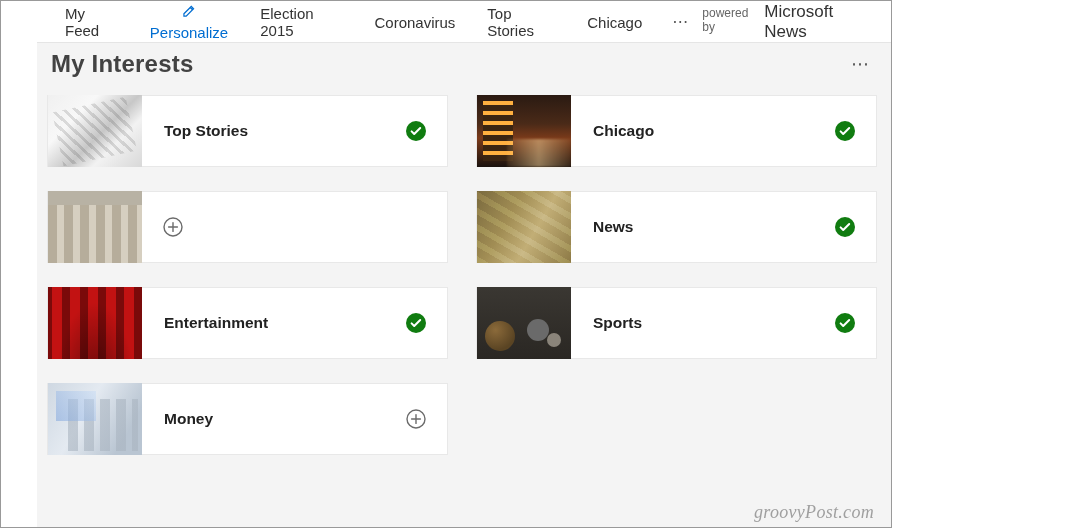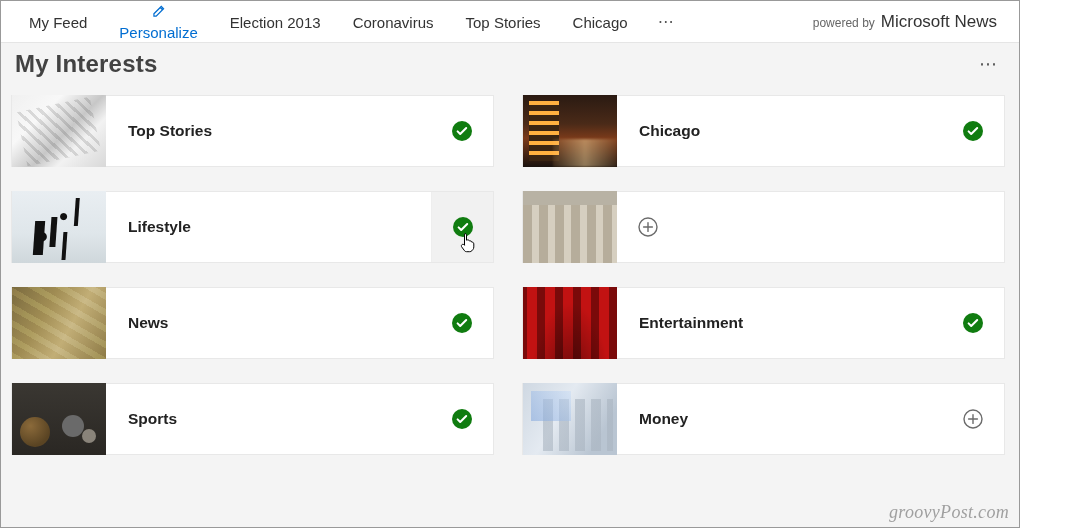--- a/index.html
+++ b/index.html
@@ -1,17 +1,17 @@
 <!DOCTYPE html>
 <html><head>
 <meta charset="utf-8">
 <style>
   * { box-sizing: border-box; margin: 0; padding: 0; }
   html, body { width: 1080px; height: 528px; font-family: "Segoe UI", Arial, sans-serif; background: #fff; color: #222; }
-  .frame { width: 1020px; height: 528px; border: 1px solid #999; position: relative; overflow: hidden; background: #fff; }
+  .frame { width: 892px; height: 528px; border: 1px solid #999; position: relative; overflow: hidden; background: #fff; padding-left: 36px; }
 
   
   .topnav { display: flex; align-items: center; height: 42px; border-bottom: 1px solid #e5e5e5; padding: 0 12px; font-size: 15px; }
   .tab { padding: 10px 16px 9px; color: #333; cursor: pointer; display: flex; align-items: center; gap: 6px; }
   .tab.active { color: #006dd1; border-bottom: 2px solid #1b95ff; padding-bottom: 7px; flex-direction: column; }
   .tab .pencil { width: 14px; height: 14px; }
   .more-dots { padding: 10px 14px; color: #555; cursor: pointer; font-size: 16px; }
   .spacer { flex: 1; }
   .powered { font-size: 12px; color: #666; display: flex; align-items: baseline; gap: 6px; padding-right: 10px; }
   .powered .brand { font-size: 17px; color: #333; font-weight: 400; }
@@ -55,39 +55,39 @@
   .thumb.entertainment { background: linear-gradient(#3a0606,#5a0808); position: relative; overflow hidden; }
   .thumb.entertainment::before { content:""; position:absolute; inset:0; background: repeating-linear-gradient(90deg, #7a0a0a 0 4px, #c21212 4px 14px, #7a0a0a 14px 18px); }
   .thumb.entertainment::after { content:""; position:absolute; inset:0; background: radial-gradient(ellipse at 50% 140%, rgba(0,0,0,0.5), transparent 60%); }
   .thumb.money { background: linear-gradient(120deg,#cfd8e2 0%, #e4eaf1 40%, #b9c5d2 80%); position: relative; }
   .thumb.money::before { content:""; position:absolute; right:4px; bottom:4px; width:70px; height:52px; background:
       repeating-linear-gradient(90deg, #a9b4c0 0 10px, transparent 10px 16px); opacity:0.6; }
   .thumb.money::after { content:""; position:absolute; left:8px; top:8px; width:40px; height:30px; background: linear-gradient(45deg, rgba(120,160,220,0.5), rgba(200,220,245,0.5)); }
 
   .cursor-hand { position:absolute; width:18px; height:22px; pointer-events:none; }
 
-  .watermark { position:absolute; right:10px; bottom:4px; font-family: Georgia, 'Times New Roman', serif; font-style: italic; font-size: 18px; color: rgba(90,90,90,0.55); letter-spacing: 0.3px; }
+  .watermark { position:absolute; right:17px; bottom:4px; font-family: Georgia, 'Times New Roman', serif; font-style: italic; font-size: 18px; color: rgba(90,90,90,0.55); letter-spacing: 0.3px; }
 </style>
 </head>
 <body>
 
 <div class="frame">
 
   <div class="topnav">
     <div class="tab">
         <span>My Feed</span>
       </div>
     <div class="tab active">
       <svg class="pencil" viewBox="0 0 16 16">
           <path fill="none" stroke="#006dd1" stroke-width="1.4" d="M2.2 11.2 10.6 2.8l2.6 2.6-8.4 8.4H2.2z M9.4 4l2.6 2.6"></path>
         </svg>
       <span>Personalize</span>
     </div>
     <div class="tab">
-        <span>Election 2013</span>
+        <span>Election 2015</span>
       </div>
     <div class="tab">
         <span>Coronavirus</span>
       </div>
     <div class="tab">
         <span>Top Stories</span>
       </div>
     <div class="tab">
         <span>Chicago</span>
       </div>
@@ -116,33 +116,20 @@
             </svg>
           </div>
         </div>
         <div class="card">
           <div class="thumb chicago"></div>
           <div class="card-label">Chicago</div>
           <div class="status-zone" style="position: relative;">
             <svg class="check-icon" viewBox="0 0 20 20">
               <circle cx="10" cy="10" r="10" fill="#107c10"></circle>
               <path d="M5.6 10.4l2.6 2.6 6-6" fill="none" stroke="#fff" stroke-width="2" stroke-linecap="round" stroke-linejoin="round"></path>
-            </svg>
-          </div>
-        </div>
-        <div class="card">
-          <div class="thumb lifestyle"></div>
-          <div class="card-label">Lifestyle</div>
-          <div class="status-zone hovered" style="position: relative;">
-            <svg class="check-icon" viewBox="0 0 20 20">
-              <circle cx="10" cy="10" r="10" fill="#107c10"></circle>
-              <path d="M5.6 10.4l2.6 2.6 6-6" fill="none" stroke="#fff" stroke-width="2" stroke-linecap="round" stroke-linejoin="round"></path>
-            </svg>
-            <svg class="cursor-hand" viewBox="0 0 18 22" style="left:50%; top:58%; transform:translate(-4px,-2px);">
-              <path fill="#fff" stroke="#000" stroke-width="1" d="M6 2.5c.9 0 1.5.7 1.5 1.6v5.1l1-.3c.8-.2 1.6.3 1.8 1l.9-.1c.8 0 1.4.6 1.5 1.3l.8.1c.8.1 1.3.8 1.3 1.6v3.1c0 1.1-.3 2-1 2.8l-1 1.1c-.5.6-1.3.9-2.1.9H7.6c-.9 0-1.7-.4-2.2-1.1l-2.7-3.7c-.5-.7-.4-1.6.2-2.2.6-.5 1.5-.5 2.1.1l.5.5V4.1C5.5 3.2 6.1 2.5 6 2.5z"></path>
             </svg>
           </div>
         </div>
         <div class="card">
           <div class="thumb politics"></div>
           <div class="status-zone" style="position: relative;">
             <svg class="add-icon" viewBox="0 0 20 20">
               <circle cx="10" cy="10" r="9" fill="none" stroke="#6b6b6b" stroke-width="1.4"></circle>
               <path d="M10 5.6v8.8 M5.6 10h8.8" stroke="#6b6b6b" stroke-width="1.4" stroke-linecap="round"></path>
             </svg>

